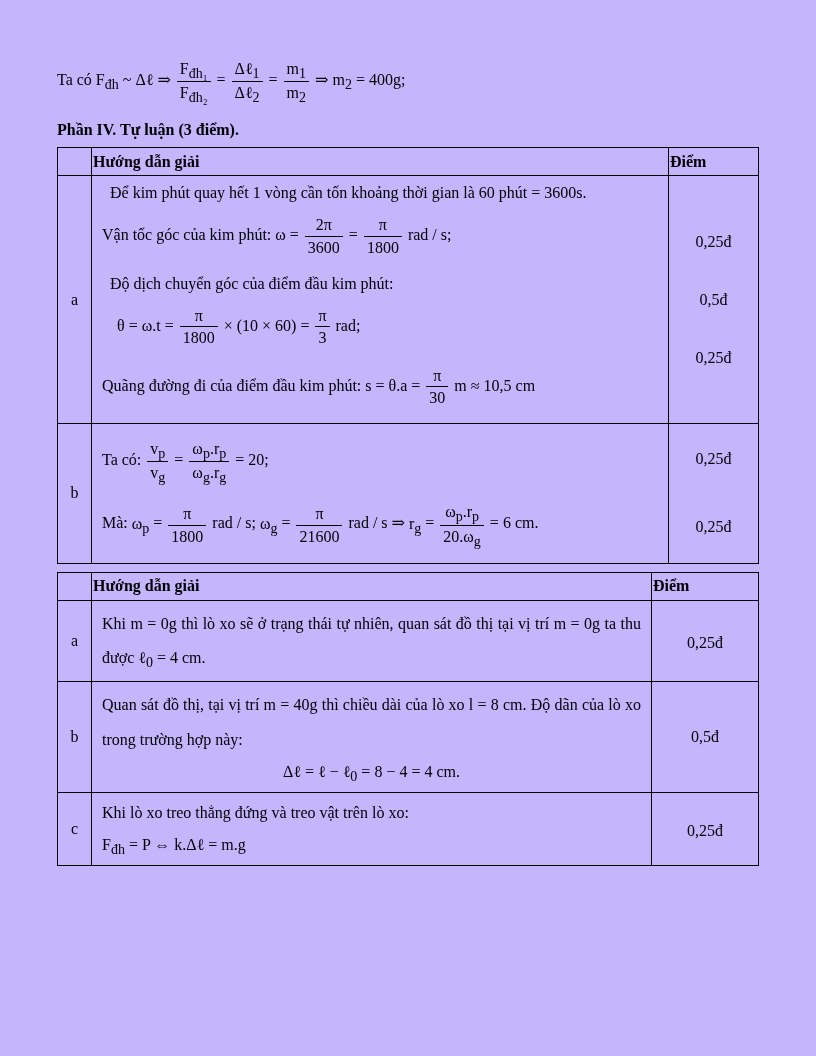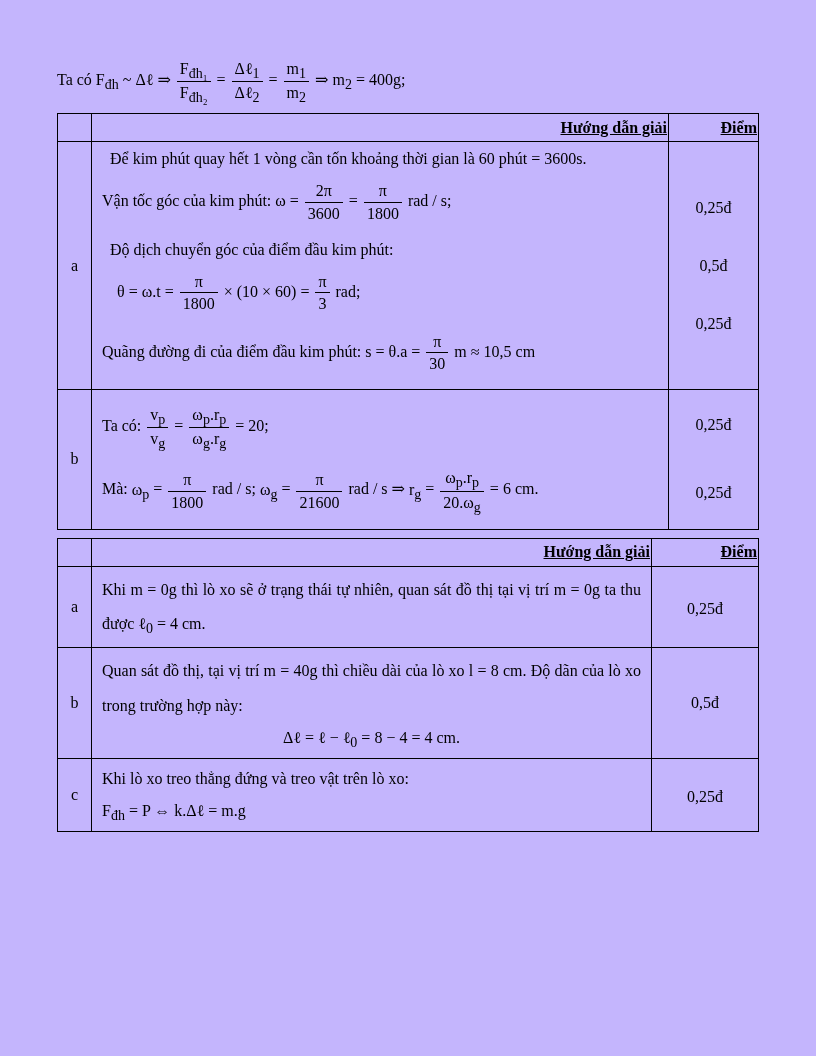--- a/index.html
+++ b/index.html
@@ -14,21 +14,21 @@
   .math-line{margin:0 0 6px 0;}
   .math-line.second{margin-top:18px;}
   .heading{font-weight:bold;margin-top:16px;}
   .heading.q{margin-top:12px;}
   table.sol{
     border-collapse:collapse;margin-top:8px;width:701px;table-layout:fixed;
   }
   table.sol td{border:1px solid #000;vertical-align:middle;box-sizing:border-box;}
   td.c-label{width:34px;text-align:center;}
   td.c-pts{text-align:center;}
-  td.head{font-weight:bold;text-align:right;height:28px;text-decoration:underline;}
+  td.head{font-weight:bold;text-align:left;height:28px;}
   td.c-sol{padding:2px 10px;vertical-align:top;}
   .pts{display:flex;flex-direction:column;align-items:center;}
   .pts.g1{row-gap:40px;}
   .pts.g2{row-gap:50px;}
   td.v-top{vertical-align:top;padding-top:5px;}
   .para{margin:6px 8px;}
   .fm{margin:12px 0;}
   .mt{margin-top:16px;}
   .ind{margin-left:15px;}
   .just{text-align:justify;line-height:2.15;margin:4px 0;}
@@ -39,20 +39,21 @@
   .frac .den{display:block;padding:0 3px;line-height:1.35;}
   sub{font-size:14px;line-height:1;}
 </style>
 </head>
 <body>
 
 <div class="page">
 
   <div class="math-line">Ta có <span>F<sub>đh</sub></span> ~ Δℓ ⇒ <span class="frac"><span class="num"><span>F<sub>đh₁</sub></span></span><span class="den"><span>F<sub>đh₂</sub></span></span></span> = <span class="frac"><span class="num"><span>Δℓ<sub>1</sub></span></span><span class="den"><span>Δℓ<sub>2</sub></span></span></span> = <span class="frac"><span class="num"><span>m<sub>1</sub></span></span><span class="den"><span>m<sub>2</sub></span></span></span> ⇒ <span>m<sub>2</sub></span> = 400g;</div>
 
+  <div class="heading">Phần IV. Tự luận (3 điểm).</div>
 
   <table class="sol">
     <colgroup>
         <col style="width:34px">
         <col style="width:577px">
         <col style="width:90px">
       </colgroup>
     <tbody>
         <tr>
       <td class="head"></td>

